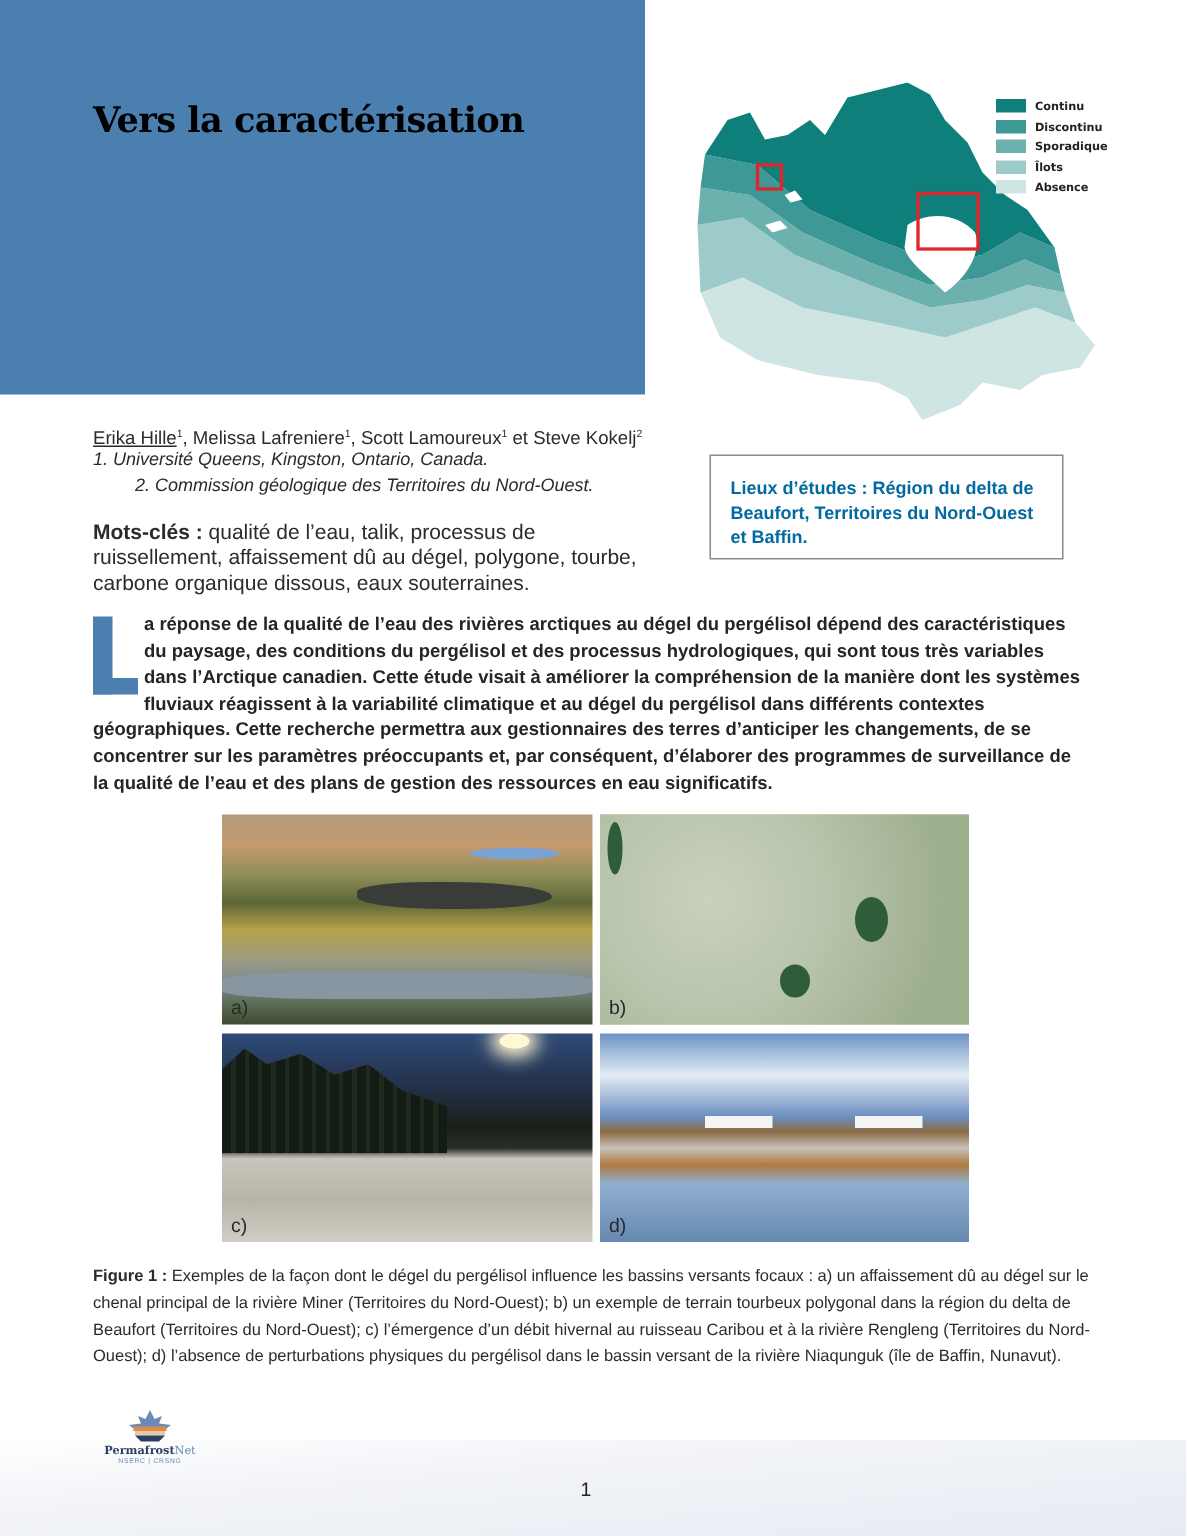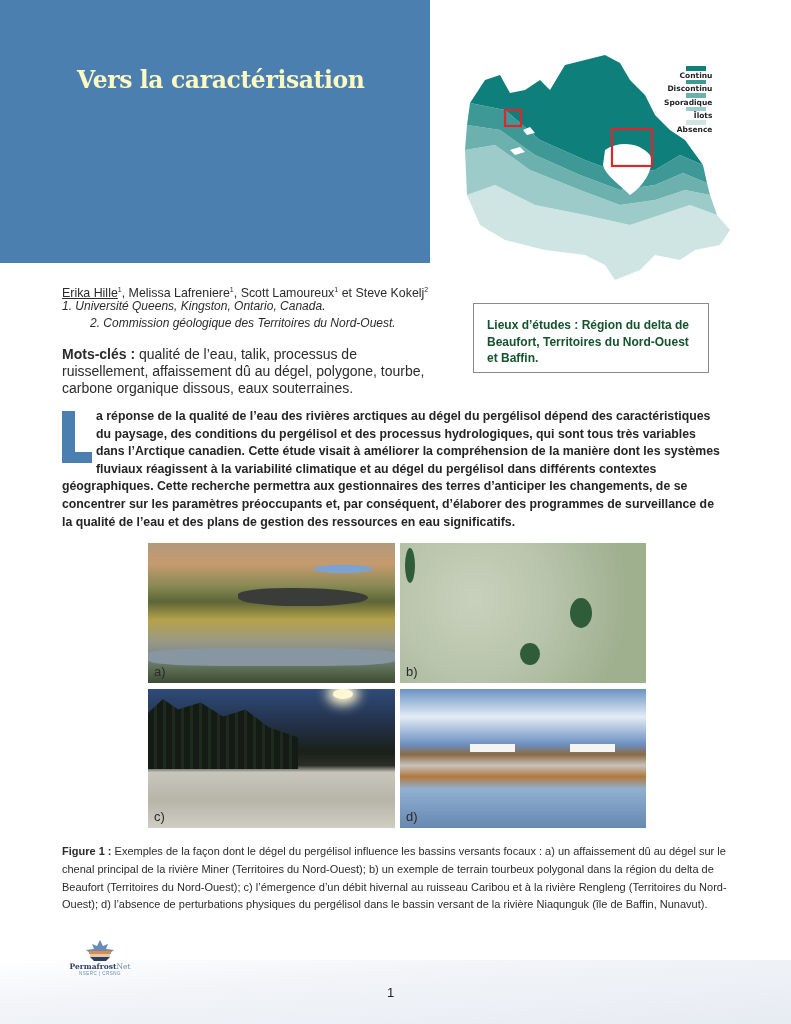--- a/index.html
+++ b/index.html
@@ -5,49 +5,49 @@
   html, body { margin: 0; padding: 0; }
   body {
     width: 791px; height: 1024px; position: relative; overflow: hidden;
     background: #ffffff; font-family: "Liberation Sans", sans-serif; color: #2b2b2b;
   }
   .title-panel {
     position: absolute; left: 0; top: 0; width: 430px; height: 263px;
     background: #4a7fb0;
   }
   .title {
-    position: absolute; left: 77px; top: 66px; width: 360px; margin: 0;
-    font-family: "DejaVu Serif", serif; font-weight: bold; color: #fef9c3;
+    position: absolute; left: 62px; top: 66px; width: 360px; margin: 0;
+    font-family: "DejaVu Serif", serif; font-weight: bold; color: #000000;
     font-size: 23.5px; line-height: 29.5px; letter-spacing: -0.4px;
   }
   .title span { display: block; white-space: nowrap; }
 
   .map { position: absolute; left: 455px; top: 55px; width: 280px; height: 230px; }
   .legend { position: absolute; left: 664px; top: 66px; }
-  .legend-item { display: flex; align-items: flex-end; height: 13.5px; flex-direction: column; }
+  .legend-item { display: flex; align-items: flex-start; height: 13.5px; }
   .legend-swatch { width: 20px; height: 9px; margin-right: 6px; }
   .legend-label { font-size: 7.5px; color: #222; font-weight: bold; font-family: "DejaVu Sans", sans-serif; }
 
   .authors { position: absolute; left: 62px; top: 281px; font-size: 12.4px; line-height: 17px; }
   .authors .first { text-decoration: underline; }
   .authors sup { font-size: 7px; }
   .affil { position: absolute; left: 62px; font-size: 12px; font-style: italic; line-height: 17px; }
   .affil-1 { top: 298px; }
   .affil-2 { top: 315px; margin-left: 28px; }
 
   .keywords { position: absolute; left: 62px; top: 346px; width: 380px; font-size: 14px; line-height: 17px; }
   .keywords b { font-weight: bold; }
 
   .study-box {
     position: absolute; left: 473px; top: 303px; width: 236px; height: 70px;
     border: 1px solid #8a8a8a; box-sizing: border-box;
   }
   .study-box p {
     margin: 0; position: absolute; left: 13px; top: 13px; width: 215px;
-    font-size: 12px; font-weight: bold; color: #14532d; line-height: 16.5px;
+    font-size: 12px; font-weight: bold; color: #0369a1; line-height: 16.5px;
   }
 
   .intro { position: absolute; left: 62px; top: 408px; width: 660px; font-size: 12.3px; font-weight: bold; line-height: 17.6px; color: #252525; }
   .dropcap {
     float: left; width: 30px; height: 52px; margin: 3px 4px 0 0; position: relative;
   }
   .dropcap .bar { position: absolute; left: 0; top: 0; width: 13px; height: 52px; background: #4a7fb0; }
   .dropcap .foot { position: absolute; left: 0; top: 41px; width: 30px; height: 11px; background: #4a7fb0; }
 
   .photo { position: absolute; overflow: hidden; }

